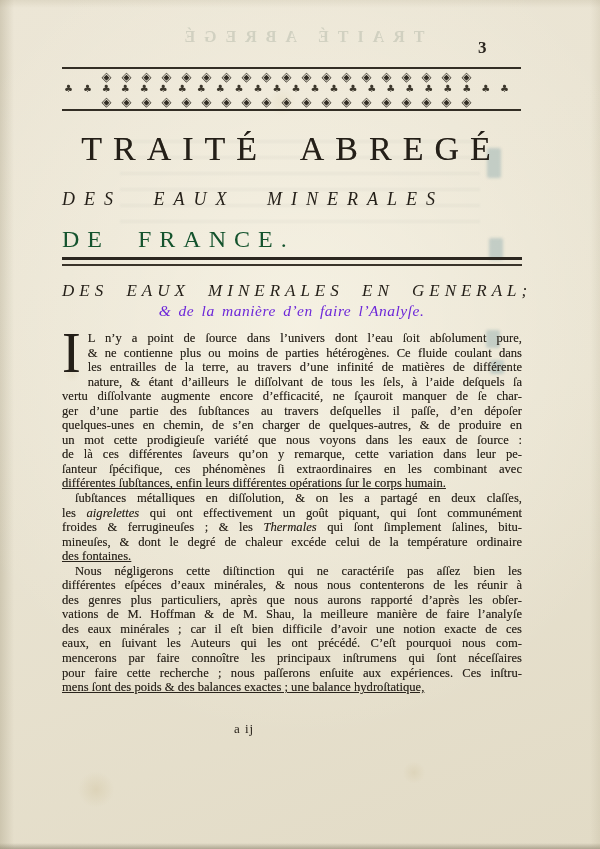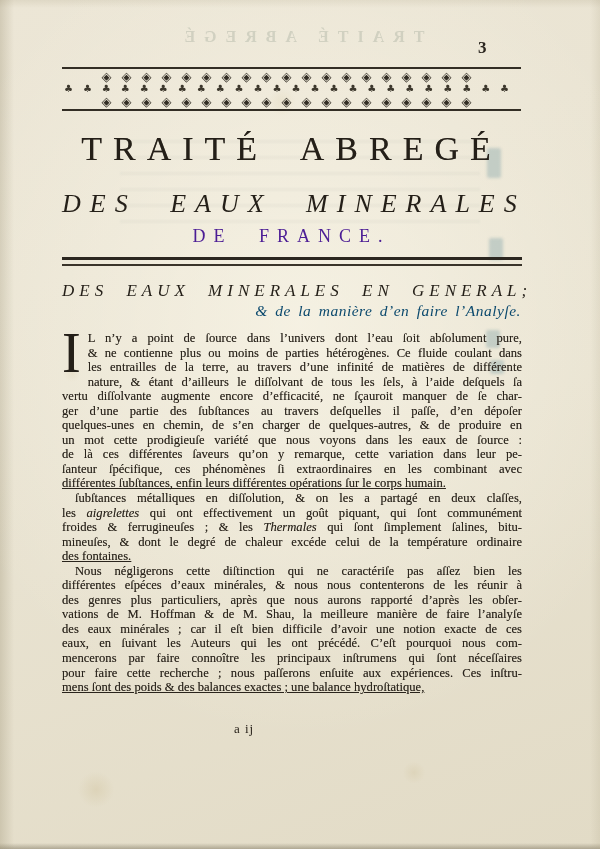--- a/index.html
+++ b/index.html
@@ -55,40 +55,40 @@
   }
   .band .lozenge{font-size:13px;line-height:13px;letter-spacing:10px;}
   .band .fleuron{font-size:10px;line-height:12px;letter-spacing:10px;color:#3c372c;}
   
   .title1{
     left:62px;top:130px;width:459px;text-align:center;
     font-size:34px;letter-spacing:11px;word-spacing:14px;
     white-space:nowrap;color:#241f18;text-shadow:0 0 .5px rgba(36,31,24,.6);
   }
   .title2{
-    left:62px;top:189px;width:459px;text-align:right;
-    font-style:italic;font-size:26px;letter-spacing:9px;word-spacing:18px;
+    left:62px;top:189px;width:459px;text-align:left;
+    font-style:italic;font-size:18px;letter-spacing:9px;word-spacing:18px;
     white-space:nowrap;color:#241f18;
   }
   .title3{
-    left:62px;top:226px;width:459px;text-align:center;
-    font-size:18px;letter-spacing:8px;word-spacing:14px;
-    white-space:nowrap;color:#4c1d95;
+    left:62px;top:226px;width:459px;
+    font-size:24px;letter-spacing:8px;word-spacing:14px;
+    white-space:nowrap;color:#14532d;
   }
   .rule-thick{left:62px;top:257px;width:460px;height:3px;background:#2c2720;}
   .rule-thin{left:62px;top:264px;width:460px;height:1.5px;background:#3a342a;}
   .heading1{
     left:62px;top:281px;width:459px;
     font-style:italic;font-size:17px;letter-spacing:5px;word-spacing:9px;
     white-space:nowrap;color:#241f18;
   }
   .heading2{
-    left:62px;top:302px;width:459px;text-align:right;
+    left:62px;top:302px;width:459px;text-align:center;
     font-style:italic;font-size:15.5px;letter-spacing:.5px;word-spacing:3px;
-    color:#0c4a6e;
+    color:#6d28d9;
   }
   
   .body-text{
     left:62px;top:331px;width:460px;
     font-size:12.6px;color:#2a241c;
     text-shadow:0 0 .3px rgba(42,36,28,.5);
   }
   .para{margin:0;}
   .line{
     line-height:14.55px;height:14.55px;overflow:visible;

